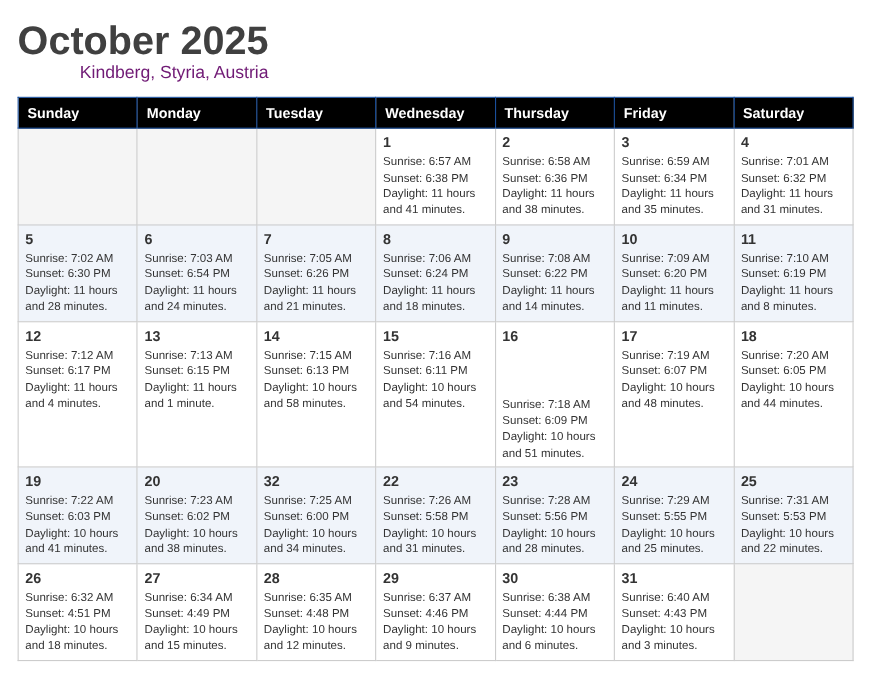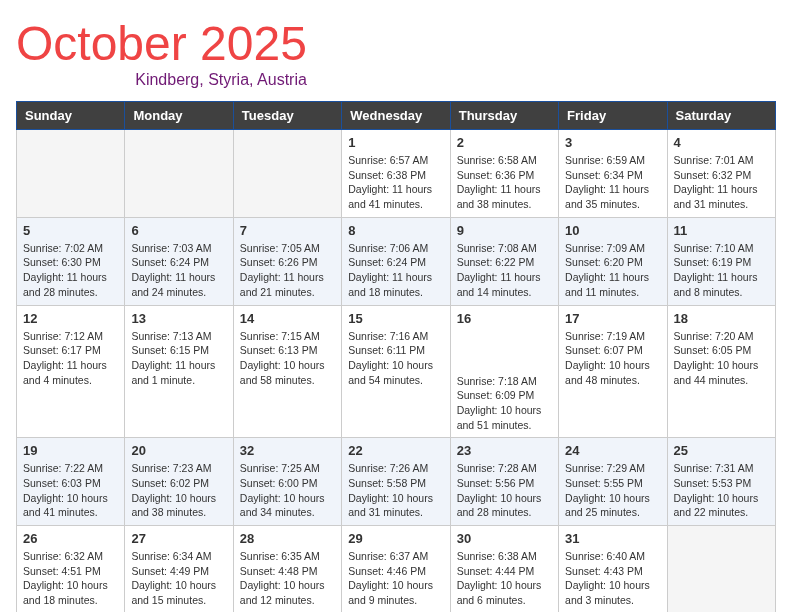--- a/index.html
+++ b/index.html
@@ -30,35 +30,35 @@
     .logo-blue { color: #2563b0; }
     .logo-icon {
       width: 20px;
       height: 20px;
       margin-right: 2px;
     }
     .title-block {
       text-align: right;
     }
     .month-title {
-      font-size: 48px;
-      font-weight: normal;
-      color: #ef4444;
+      font-size: 36px;
+      font-weight: bold;
+      color: #404040;
     }
     .subtitle {
       font-size: 16px;
       color: #701a75;
     }
     .calendar {
       width: 100%;
       border-collapse: collapse;
       border: 1px solid #ccc;
     }
     .calendar th {
-      background: #404040;
+      background: #000000;
       color: #fff;
       text-align: left;
       padding: 6px 8px;
       font-size: 13px;
       border: 1px solid #1a4f9c;
     }
     .calendar td {
       vertical-align: top;
       border: 1px solid #ccc;
       padding: 5px 6px;
@@ -146,21 +146,21 @@
         <td>
           <span class="day-number">5</span>
           <div class="day-info" style="white-space: pre-line;">Sunrise: 7:02 AM
 Sunset: 6:30 PM
 Daylight: 11 hours
 and 28 minutes.</div>
         </td>
         <td>
           <span class="day-number">6</span>
           <div class="day-info" style="white-space: pre-line;">Sunrise: 7:03 AM
-Sunset: 6:24 PM
+Sunset: 6:54 PM
 Daylight: 11 hours
 and 24 minutes.</div>
         </td>
         <td>
           <span class="day-number">7</span>
           <div class="day-info" style="white-space: pre-line;">Sunrise: 7:05 AM
 Sunset: 6:26 PM
 Daylight: 11 hours
 and 21 minutes.</div>
         </td>

